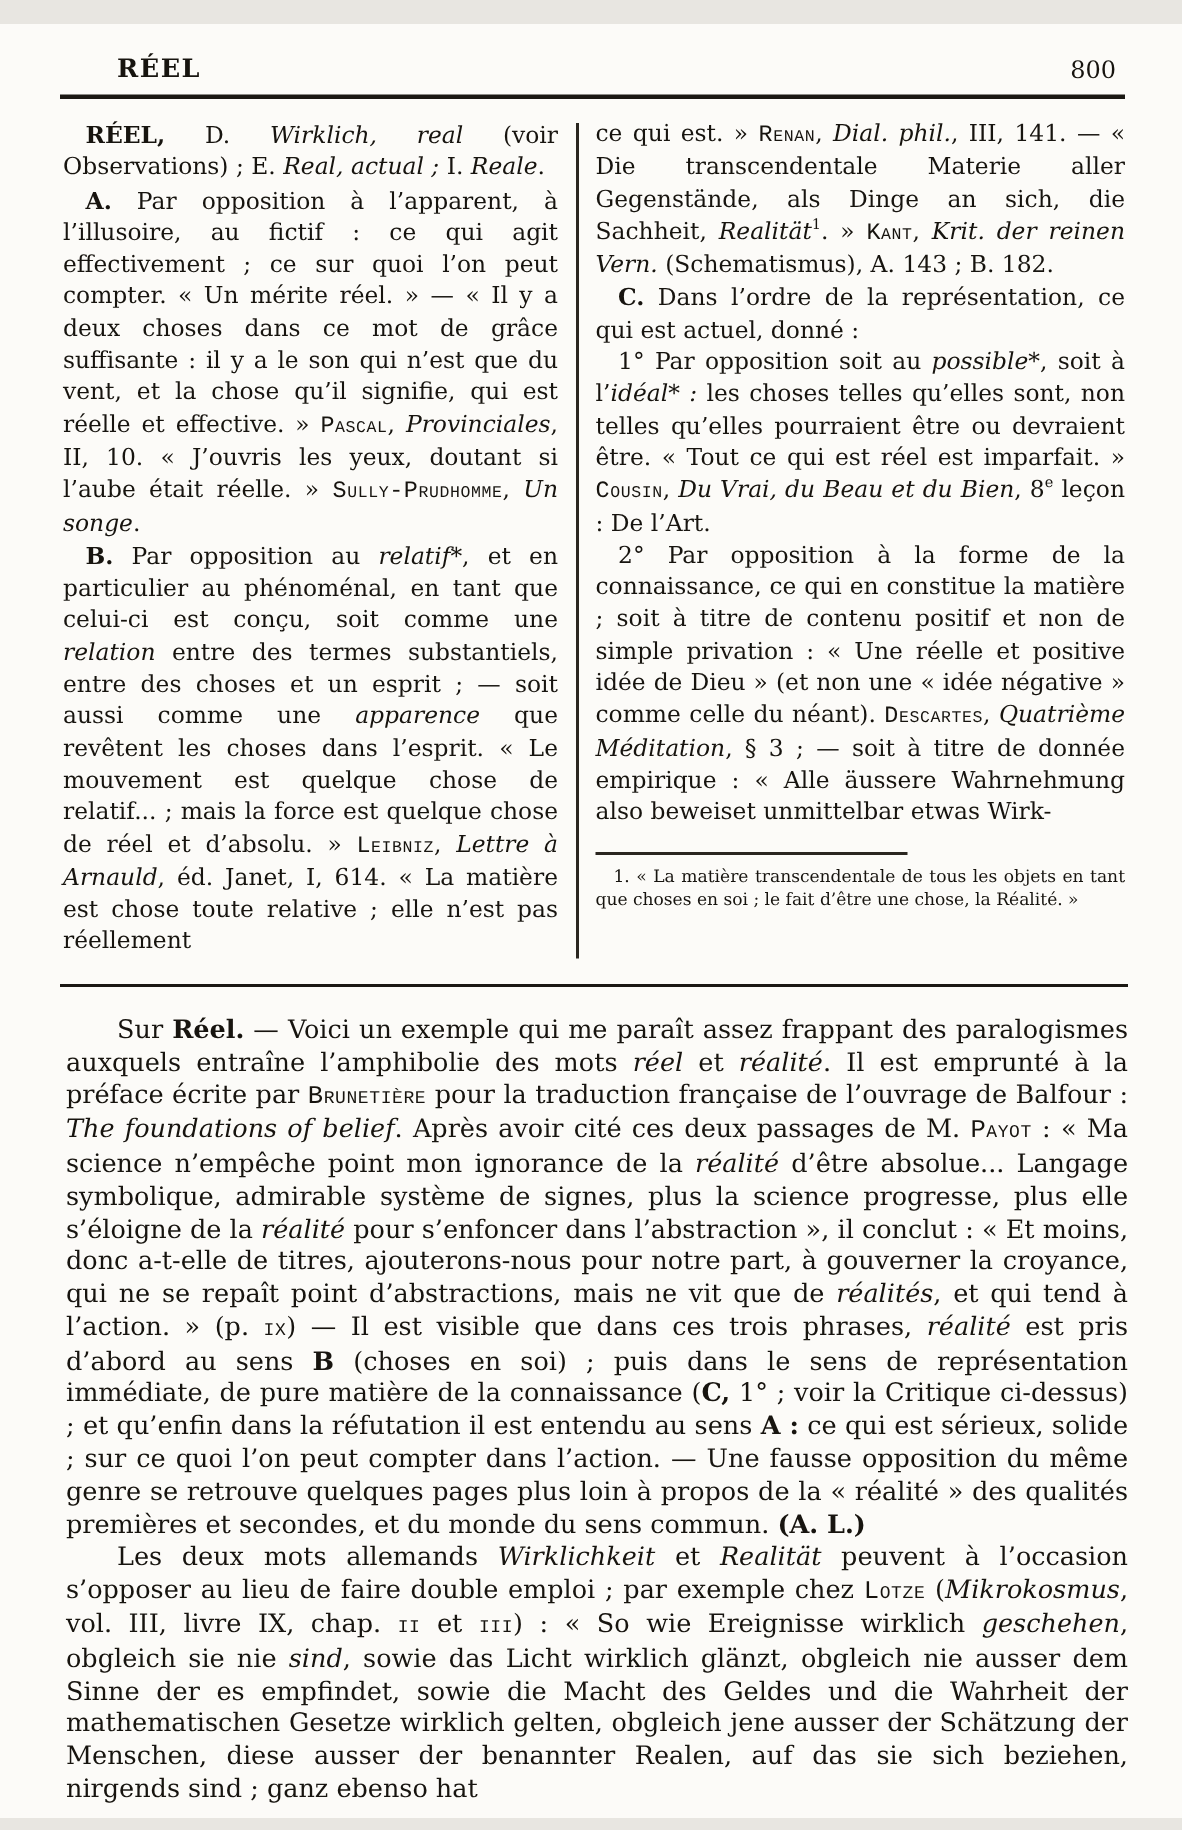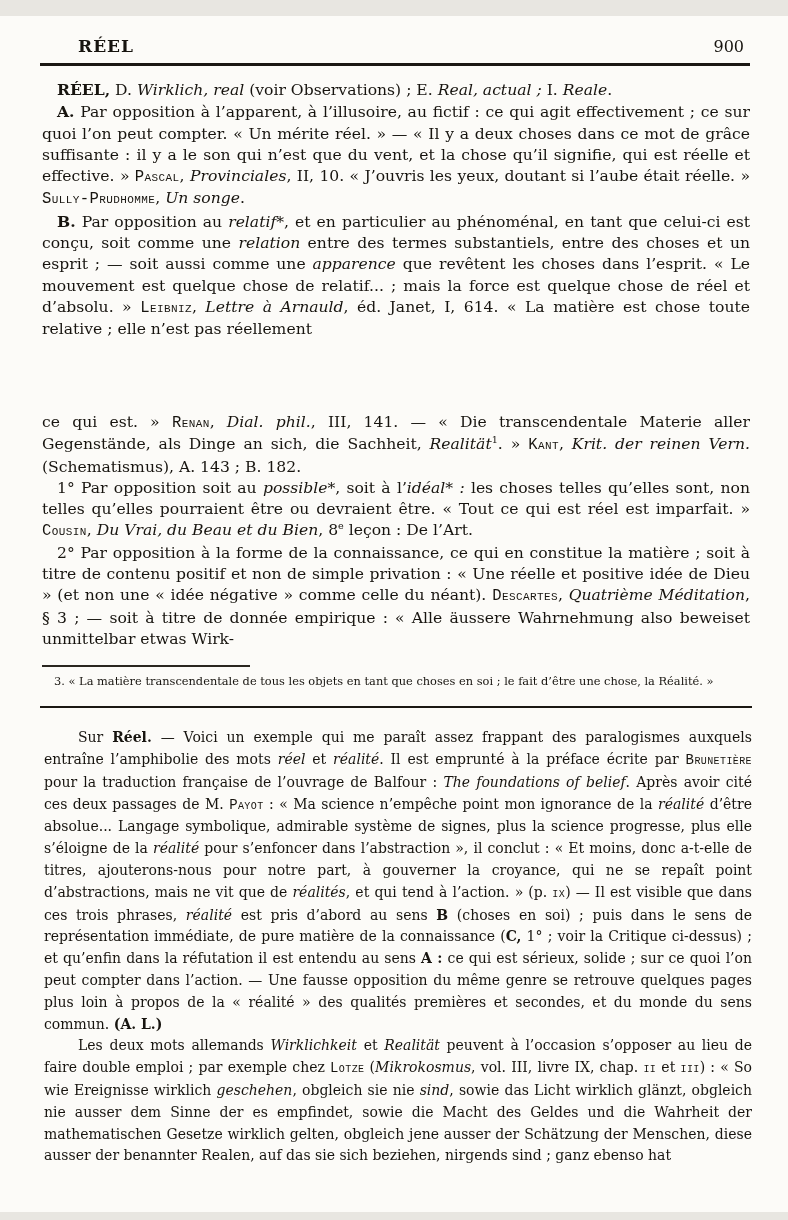--- a/index.html
+++ b/index.html
@@ -9,66 +9,67 @@
     font-family:"DejaVu Serif", serif;position:relative;overflow:hidden;box-sizing:border-box;
   }
   
   .running-head{
     margin:20px 38px 0 40px;display:flex;justify-content:space-between;align-items:flex-end;
     padding-bottom:7px;border-bottom:3px solid #1b1813;
   }
   .head-title{font-weight:bold;font-size:17px;letter-spacing:1px;margin-left:38px;}
   .head-page{font-size:16px;margin-right:6px;}
   
-  .columns{display:flex;margin:13px 38px 0 42px;flex-direction:column;}
+  .columns{display:flex;margin:13px 38px 0 42px;}
   .col-left{flex:0 0 330px;}
   .col-divider{width:2px;background:#2a2620;margin:3px 11px 0 12px;}
   .col-right{flex:1;min-width:0;}
   .col{font-size:15.6px;line-height:21.3px;text-align:justify;}
   .par{text-indent:15px;margin:0;}
   .par.noindent{text-indent:0;}
   .b{font-weight:bold;}
   .i{font-style:italic;}
   .sc{font-variant:small-caps;letter-spacing:0.4px;font-family:Liberation Mono, monospace;}
   .sup{vertical-align:super;font-size:0.62em;line-height:0;}
   
   .footnote-sep{width:208px;border:0;border-top:2px solid #2a2620;margin:15px 0 7px 0;}
   .footnote{font-size:11.4px;line-height:15px;text-align:justify;text-indent:12px;margin:0;}
   
   .section-rule{border:0;border-top:2.5px solid #1b1813;margin:17px 36px 0 40px;}
   
-  .observations{margin:19px 36px 0 44px;font-size:14px;line-height:21.8px;text-align:justify;}
+  .observations{margin:19px 36px 0 44px;font-size:17px;line-height:21.8px;text-align:justify;}
   .observations .par{text-indent:34px;}
 </style>
 </head>
 <body>
 
 <div class="page">
 
   <div class="running-head">
     <span class="head-title">RÉEL</span>
-    <span class="head-page">900</span>
+    <span class="head-page">800</span>
   </div>
 
   <div class="columns">
 
     <div class="col col-left">
       <p class="par"><span class="b">RÉEL,</span><span> D. </span><span class="i">Wirklich, real</span><span> (voir Observations) ; E. </span><span class="i">Real, actual ;</span><span> I. </span><span class="i">Reale</span><span>.</span></p>
       <p class="par"><span class="b">A.</span><span> Par opposition à l’apparent, à l’illusoire, au fictif : ce qui agit effectivement ; ce sur quoi l’on peut compter. « Un mérite réel. » — « Il y a deux choses dans ce mot de grâce suffisante : il y a le son qui n’est que du vent, et la chose qu’il signifie, qui est réelle et effective. » </span><span class="sc">Pascal</span><span>, </span><span class="i">Provinciales</span><span>, II, 10. « J’ouvris les yeux, doutant si l’aube était réelle. » </span><span class="sc">Sully-Prudhomme</span><span>, </span><span class="i">Un songe</span><span>.</span></p>
       <p class="par"><span class="b">B.</span><span> Par opposition au </span><span class="i">relatif</span><span>*, et en particulier au phénoménal, en tant que celui-ci est conçu, soit comme une </span><span class="i">relation</span><span> entre des termes substantiels, entre des choses et un esprit ; — soit aussi comme une </span><span class="i">apparence</span><span> que revêtent les choses dans l’esprit. « Le mouvement est quelque chose de relatif... ; mais la force est quelque chose de réel et d’absolu. » </span><span class="sc">Leibniz</span><span>, </span><span class="i">Lettre à Arnauld</span><span>, éd. Janet, I, 614. « La matière est chose toute relative ; elle n’est pas réellement</span></p>
     </div>
 
     <div class="col-divider"></div>
 
     <div class="col col-right">
       <p class="par noindent"><span>ce qui est. » </span><span class="sc">Renan</span><span>, </span><span class="i">Dial. phil.</span><span>, III, 141. — « Die transcendentale Materie aller Gegenstände, als Dinge an sich, die Sachheit, </span><span class="i">Realität</span><span class="sup">1</span><span>. » </span><span class="sc">Kant</span><span>, </span><span class="i">Krit. der reinen Vern.</span><span> (Schematismus), A. 143 ; B. 182.</span></p>
+      <p class="par"><span class="b">C.</span><span> Dans l’ordre de la représentation, ce qui est actuel, donné :</span></p>
       <p class="par"><span>1° Par opposition soit au </span><span class="i">possible</span><span>*, soit à l’</span><span class="i">idéal</span><span class="i">* : </span><span>les choses telles qu’elles sont, non telles qu’elles pourraient être ou devraient être. « Tout ce qui est réel est imparfait. » </span><span class="sc">Cousin</span><span>, </span><span class="i">Du Vrai, du Beau et du Bien</span><span>, 8</span><span class="sup">e</span><span> leçon : De l’Art.</span></p>
       <p class="par"><span>2° Par opposition à la forme de la connaissance, ce qui en constitue la matière ; soit à titre de contenu positif et non de simple privation : « Une réelle et positive idée de Dieu » (et non une « idée négative » comme celle du néant). </span><span class="sc">Descartes</span><span>, </span><span class="i">Quatrième Méditation</span><span>, § 3 ; — soit à titre de donnée empirique : « Alle äussere Wahrnehmung also beweiset unmittelbar etwas Wirk-</span></p>
       <hr class="footnote-sep">
-      <p class="footnote"><span>3. « La matière transcendentale de tous les objets en tant que choses en soi ; le fait d’être une chose, la Réalité. »</span></p>
+      <p class="footnote"><span>1. « La matière transcendentale de tous les objets en tant que choses en soi ; le fait d’être une chose, la Réalité. »</span></p>
     </div>
 
   </div>
 
   <hr class="section-rule">
 
   <div class="observations">
     <p class="par"><span>Sur </span><span class="b">Réel.</span><span> — Voici un exemple qui me paraît assez frappant des paralogismes auxquels entraîne l’amphibolie des mots </span><span class="i">réel</span><span> et </span><span class="i">réalité</span><span>. Il est emprunté à la préface écrite par </span><span class="sc">Brunetière</span><span> pour la traduction française de l’ouvrage de Balfour : </span><span class="i">The foundations of belief</span><span>. Après avoir cité ces deux passages de M. </span><span class="sc">Payot</span><span> : « Ma science n’empêche point mon ignorance de la </span><span class="i">réalité</span><span> d’être absolue... Langage symbolique, admirable système de signes, plus la science progresse, plus elle s’éloigne de la </span><span class="i">réalité</span><span> pour s’enfoncer dans l’abstraction », il conclut : « Et moins, donc a-t-elle de titres, ajouterons-nous pour notre part, à gouverner la croyance, qui ne se repaît point d’abstractions, mais ne vit que de </span><span class="i">réalités</span><span>, et qui tend à l’action. » (p. </span><span class="sc">ix</span><span>) — Il est visible que dans ces trois phrases, </span><span class="i">réalité</span><span> est pris d’abord au sens </span><span class="b">B</span><span> (choses en soi) ; puis dans le sens de représentation immédiate, de pure matière de la connaissance (</span><span class="b">C,</span><span> 1° ; voir la Critique ci-dessus) ; et qu’enfin dans la réfutation il est entendu au sens </span><span class="b">A :</span><span> ce qui est sérieux, solide ; sur ce quoi l’on peut compter dans l’action. — Une fausse opposition du même genre se retrouve quelques pages plus loin à propos de la « réalité » des qualités premières et secondes, et du monde du sens commun. </span><span class="b">(A. L.)</span></p>
     <p class="par"><span>Les deux mots allemands </span><span class="i">Wirklichkeit</span><span> et </span><span class="i">Realität</span><span> peuvent à l’occasion s’opposer au lieu de faire double emploi ; par exemple chez </span><span class="sc">Lotze</span><span> (</span><span class="i">Mikrokosmus</span><span>, vol. III, livre IX, chap. </span><span class="sc">ii</span><span> et </span><span class="sc">iii</span><span>) : « So wie Ereignisse wirklich </span><span class="i">geschehen</span><span>, obgleich sie nie </span><span class="i">sind</span><span>, sowie das Licht wirklich glänzt, obgleich nie ausser dem Sinne der es empfindet, sowie die Macht des Geldes und die Wahrheit der mathematischen Gesetze wirklich gelten, obgleich jene ausser der Schätzung der Menschen, diese ausser der benannter Realen, auf das sie sich beziehen, nirgends sind ; ganz ebenso hat</span></p>
   </div>

